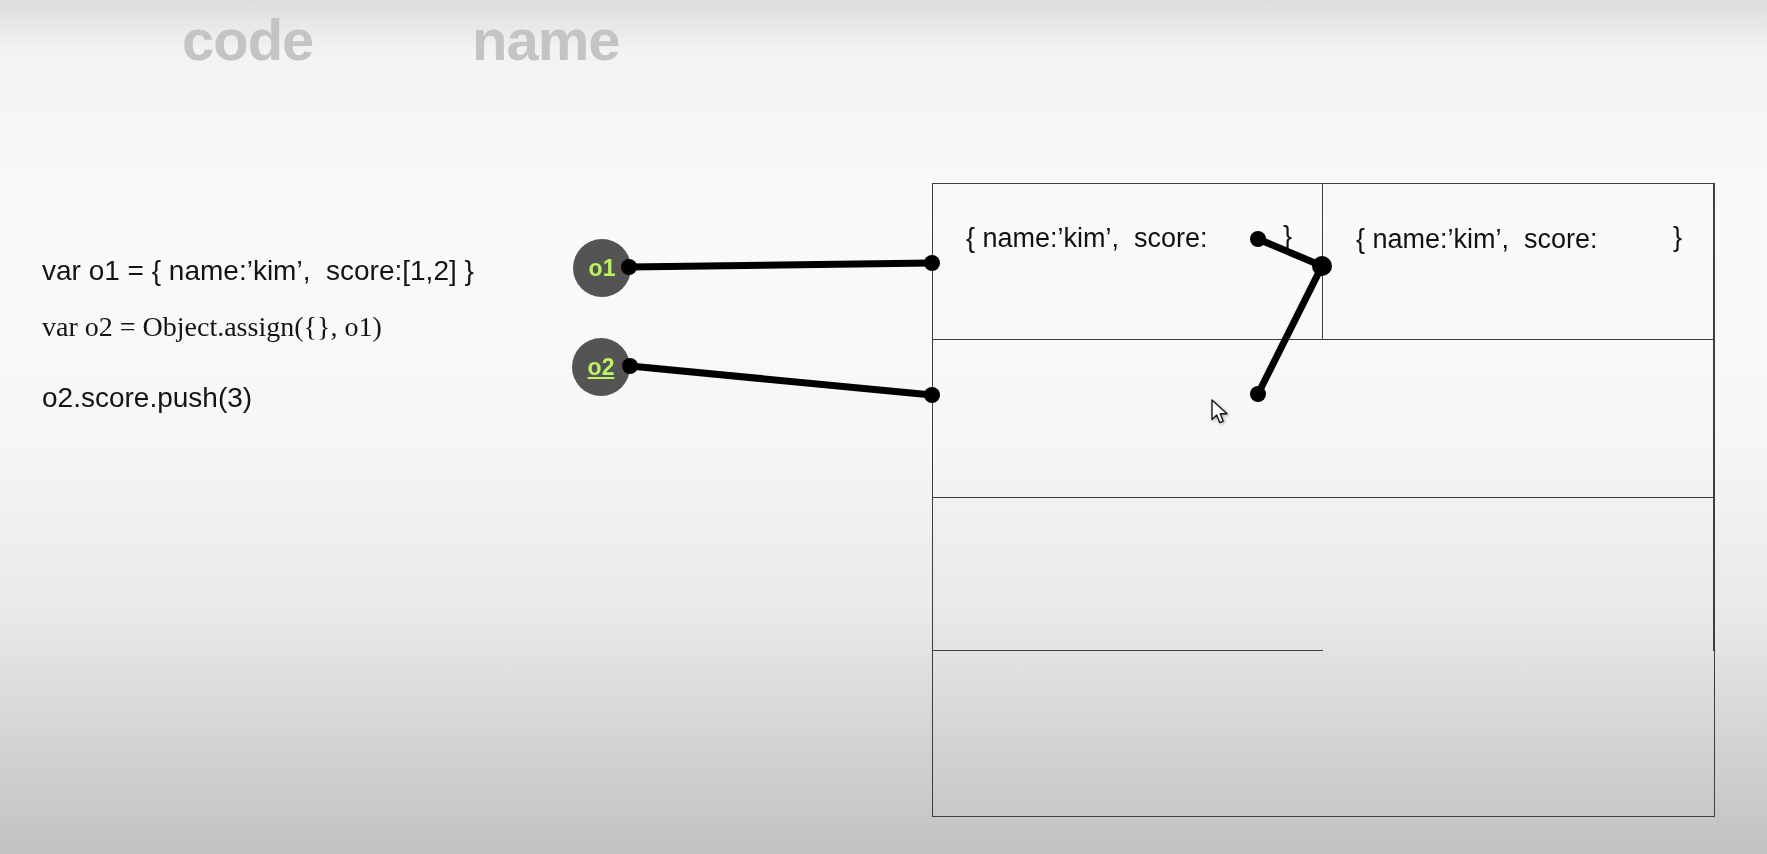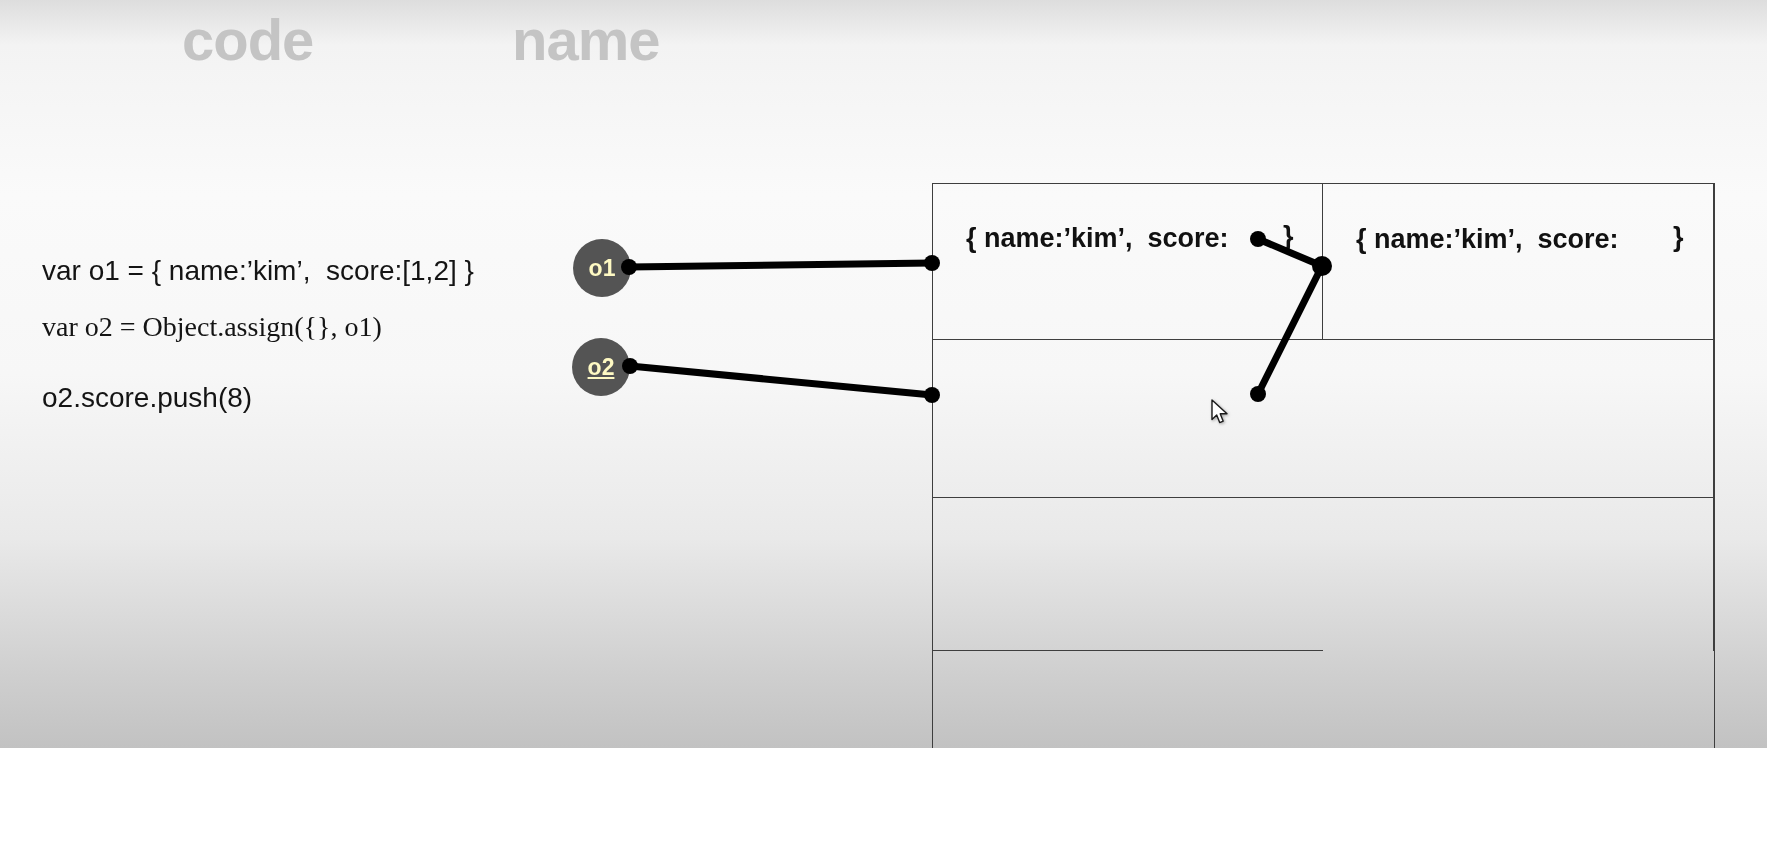--- a/index.html
+++ b/index.html
@@ -1,66 +1,66 @@
 <!DOCTYPE html>
 <html><head>
 <meta charset="utf-8">
 <style>
   html,body{margin:0;padding:0;}
   body{font-family:"Liberation Sans",sans-serif;}
   #canvas{
     position:relative;
-    width:1767px;height:748px;
+    width:1767px;height:854px;
     overflow:hidden;
     background:linear-gradient(to bottom,
       #dddddd 0%, #f3f3f3 6%, #fafafa 26%, #f7f7f7 50%,
       #e9e9e9 72%, #cfcfcf 90%, #c2c2c2 100%);
   }
   .header-label{
     position:absolute;top:11px;
     font-size:58px;font-weight:bold;line-height:1;
     color:#c4c4c4;letter-spacing:-1px;
   }
   #hdr-code{left:182px;}
-  #hdr-name{left:512px;}
+  #hdr-name{left:472px;}
   #hdr-value{left:1243px;}
 
   .code-line{
     position:absolute;left:42px;
     transform:translateY(-50%);
     font-size:28px;color:#141414;white-space:pre;
   }
   #code-line-1{top:271px;}
   #code-line-2{top:327px;font-family:Liberation Serif, serif;}
   #code-line-3{top:398px;}
 
   .name-circle{
     position:absolute;width:58px;height:58px;border-radius:50%;
-    background:#545454;color:#fef9c3;
+    background:#545454;color:#bef264;
     display:flex;align-items:center;justify-content:center;
     font-size:23px;font-weight:bold;
   }
   #name-circle-o1{left:573px;top:239px;}
   #name-circle-o2{left:572px;top:338px;text-decoration:underline;}
 
   #connector-overlay{
     position:absolute;left:0;top:0;width:1767px;height:854px;
     pointer-events:none;
   }
 
   #memory-table{
     position:absolute;left:932px;top:183px;
     width:781px;height:632px;
     border:1px solid #3e3e3e;
     display:grid;
     grid-template-columns:390px 391px;
     grid-template-rows:156px 158px 153px 165px;
     background:transparent;
   }
-  .cell{position:relative;font-weight:bold;}
+  .cell{position:relative;}
   .cell.br{border-right:1px solid #3e3e3e;}
   .cell.bb{border-bottom:1px solid #3e3e3e;}
 
   .obj-text{
     position:absolute;left:33px;top:54px;transform:translateY(-50%);
     font-size:27px;color:#111;white-space:pre;
   }
   .obj-close{
     position:absolute;left:350px;top:52px;transform:translateY(-50%);
     font-size:27px;color:#111;
@@ -87,21 +87,21 @@
 <body>
 
 <div id="canvas">
 
   <div class="header-label" id="hdr-code">code</div>
   <div class="header-label" id="hdr-name">name</div>
 
   <div>
     <div class="code-line" id="code-line-1">var o1 = { name:’kim’,  score:[1,2] }</div>
     <div class="code-line" id="code-line-2">var o2 = Object.assign({}, o1)</div>
-    <div class="code-line" id="code-line-3">o2.score.push(8)</div>
+    <div class="code-line" id="code-line-3">o2.score.push(3)</div>
   </div>
 
   <div class="name-circle" id="name-circle-o1">
     <span>o1</span>
   </div>
   <div class="name-circle" id="name-circle-o2">
     <span>o2</span>
   </div>
 
   <div id="memory-table">

